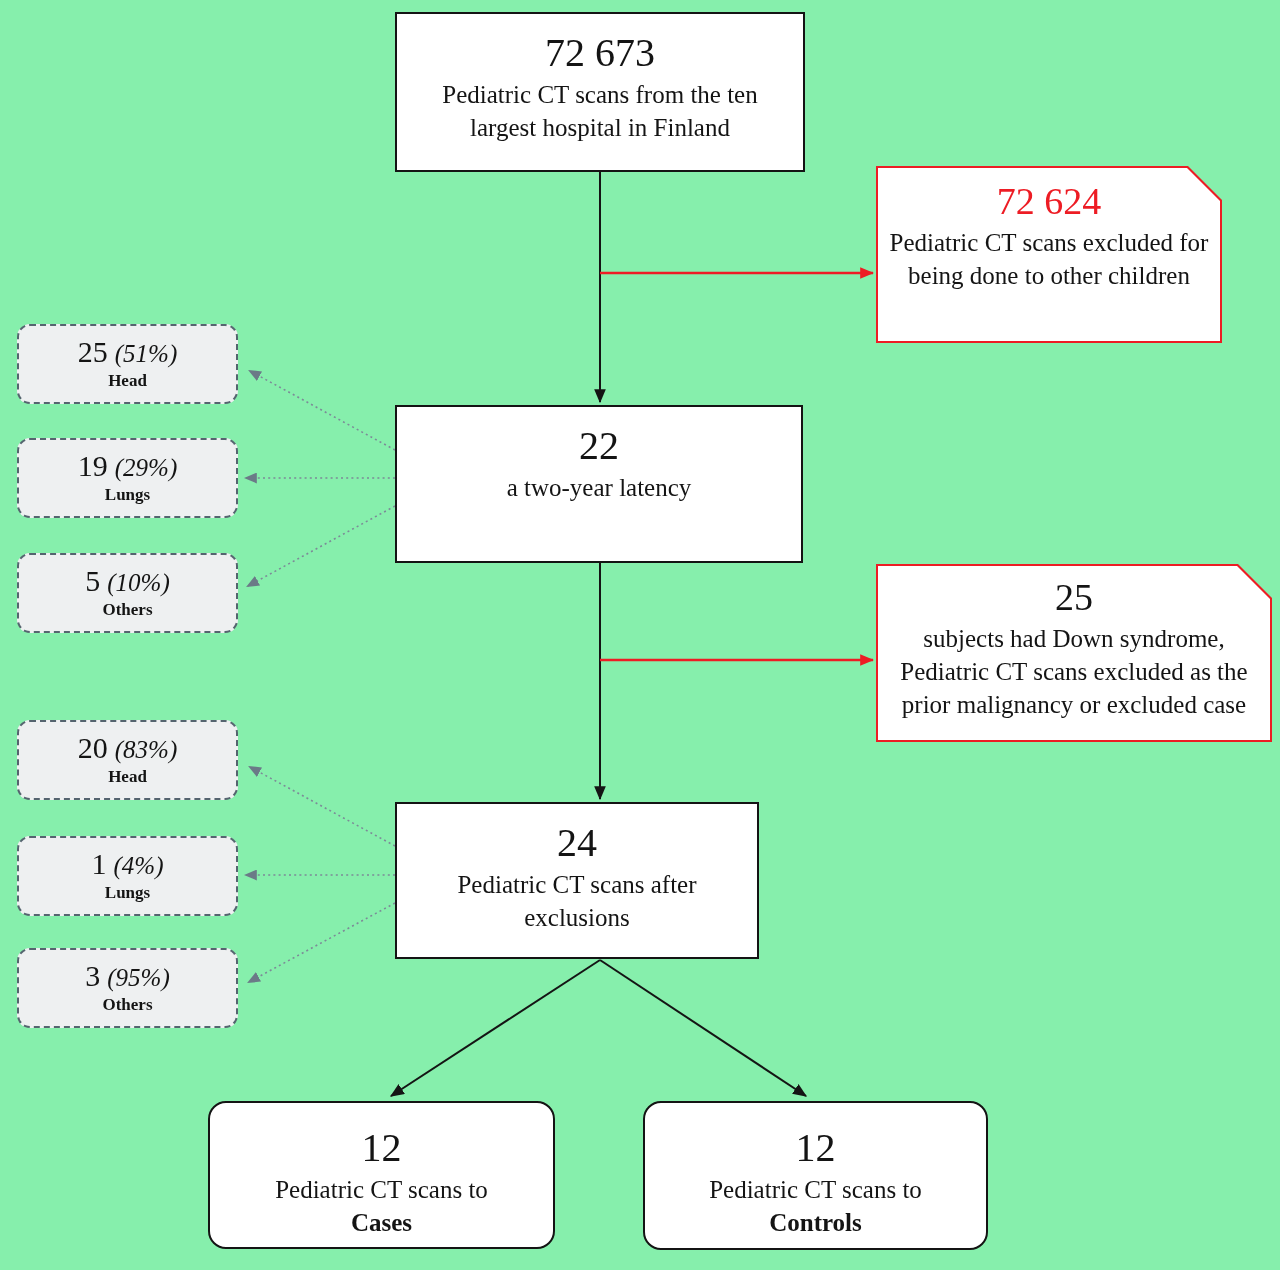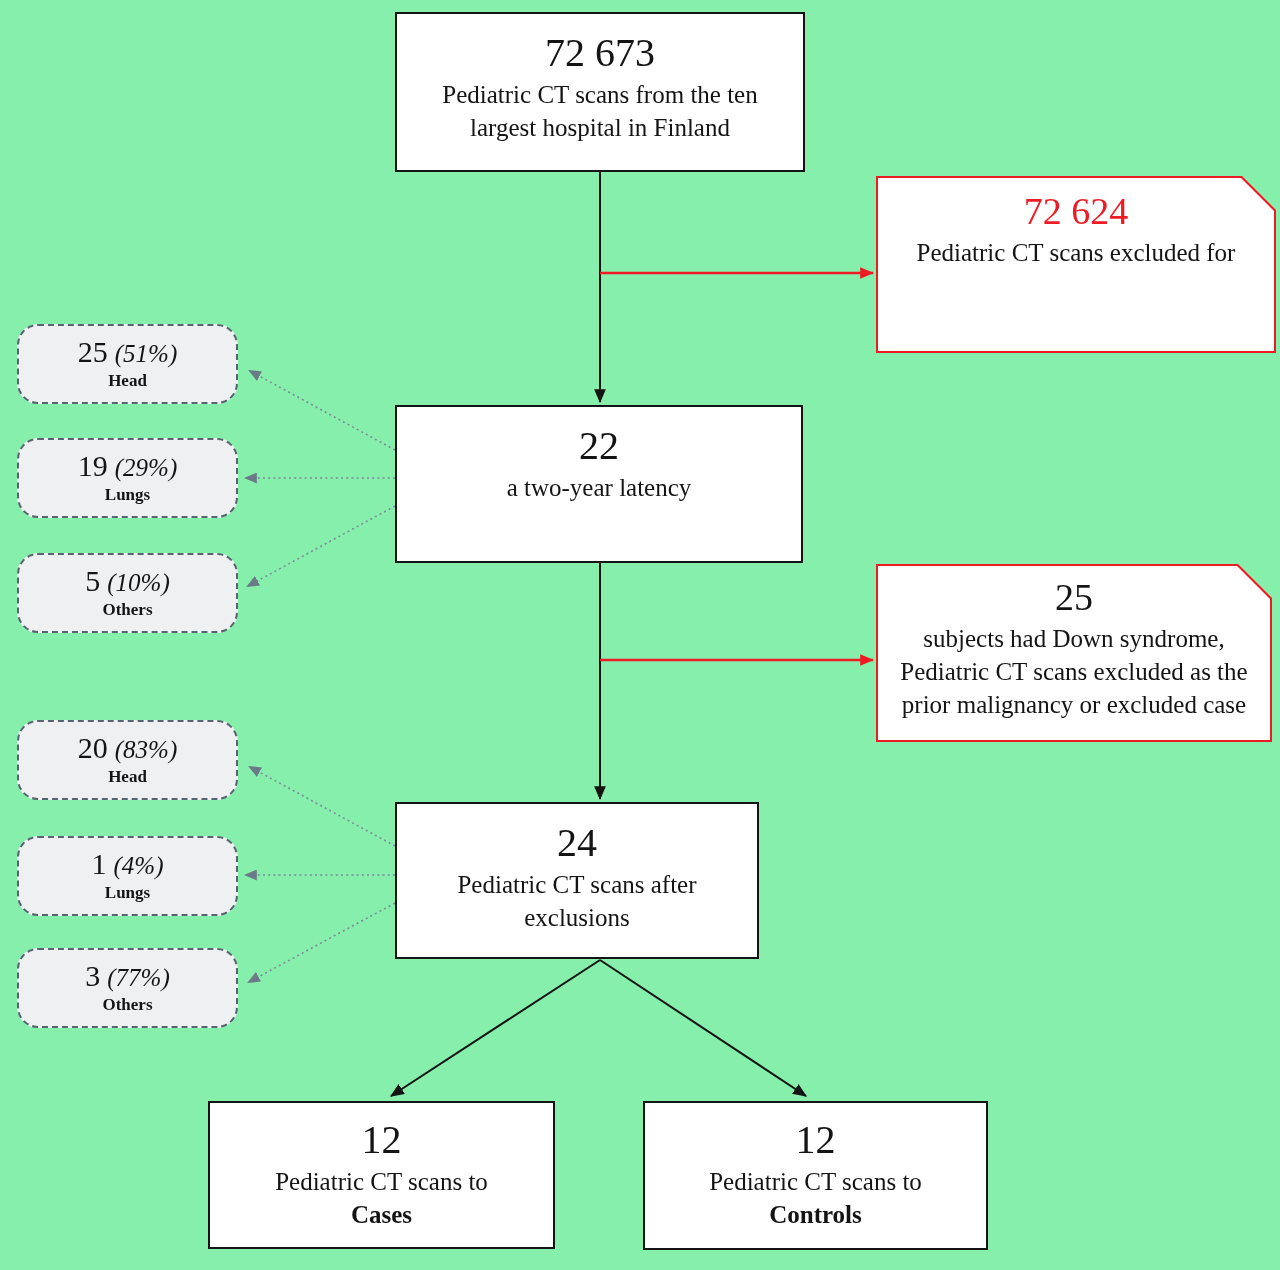--- a/index.html
+++ b/index.html
@@ -48,31 +48,31 @@
     display:flex;flex-direction:column;align-items:center;
     text-align:center;
   }
   .excl .num{font-size:38px;line-height:50px;}
   .excl.first .num{color:var(--red);}
 
   
   .bd{
     position:absolute;left:17px;width:221px;height:80px;
     border:2px dashed var(--dash-border);
-    border-radius:21px;
+    border-radius:13px;
     background:var(--dash-fill);
     box-sizing:border-box;
     display:flex;flex-direction:column;align-items:center;justify-content:center;
     text-align:center;
   }
   .bd .topline{font-size:30px;line-height:32px;white-space:nowrap;}
   .bd .pct{font-style:italic;font-size:25px;margin-left:7px;}
   .bd .site{font-weight:bold;font-size:17px;line-height:22px;}
 
-  .pad14{padding-top:14px;} .pad10{padding-top:10px;} .pad8{padding-top:8px;} .pad12{padding-top:12px;}
+  .pad14{padding-top:14px;} .pad10{padding-top:10px;} .pad8{padding-top:8px;} .pad12{padding-top:20px;border-radius:18px;}
 </style>
 </head>
 <body>
 
 <div id="canvas">
 
   <svg id="arrows" viewBox="0 0 1280 1270" xmlns="http://www.w3.org/2000/svg">
     <defs>
       <marker id="ah-black" viewBox="0 0 12 10" refX="11" refY="5" markerWidth="14" markerHeight="12" markerUnits="userSpaceOnUse" orient="auto">
         <path d="M0,0 L12,5 L0,10 Z" fill="#141414"></path>
@@ -102,25 +102,26 @@
     <line x1="395" y1="875" x2="246" y2="875" stroke="#7c8b97" stroke-width="1.6" stroke-dasharray="2 3.2" marker-end="url(#ah-gray)"></line>
     <line x1="395" y1="903" x2="249" y2="982" stroke="#7c8b97" stroke-width="1.6" stroke-dasharray="2 3.2" marker-end="url(#ah-gray)"></line>
   </svg>
 
   <div class="box pad14" style="left:395px;top:12px;width:410px;height:160px;">
     <div class="num">72 673</div>
     <div class="line">Pediatric CT scans from the ten</div>
     <div class="line">largest hospital in Finland</div>
   </div>
 
-  <div class="excl first" style="left:876px;top:176px;width:400px;height:177px;">
+  <div class="excl first" style="left:876px;top:166px;width:346px;height:177px;">
     <div class="shape"></div>
     <div class="content pad10">
       <div class="num">72 624</div>
       <div class="line">Pediatric CT scans excluded for</div>
+      <div class="line">being done to other children</div>
     </div>
   </div>
 
   <div class="box pad14" style="left:395px;top:405px;width:408px;height:158px;">
     <div class="num">22</div>
     <div class="line">a two-year latency</div>
   </div>
 
   <div class="excl" style="left:876px;top:564px;width:396px;height:178px;">
     <div class="shape"></div>
@@ -165,17 +166,17 @@
 
   <div class="bd" style="top:720px;justify-content:center;">
     <div class="topline"><span>20</span><span class="pct">(83%)</span></div>
     <div class="site">Head</div>
   </div>
   <div class="bd" style="top:836px;">
     <div class="topline"><span>1</span><span class="pct">(4%)</span></div>
     <div class="site">Lungs</div>
   </div>
   <div class="bd" style="top:948px;">
-    <div class="topline"><span>3</span><span class="pct">(77%)</span></div>
+    <div class="topline"><span>3</span><span class="pct">(95%)</span></div>
     <div class="site">Others</div>
   </div>
 
 </div>
 
 </body></html>

